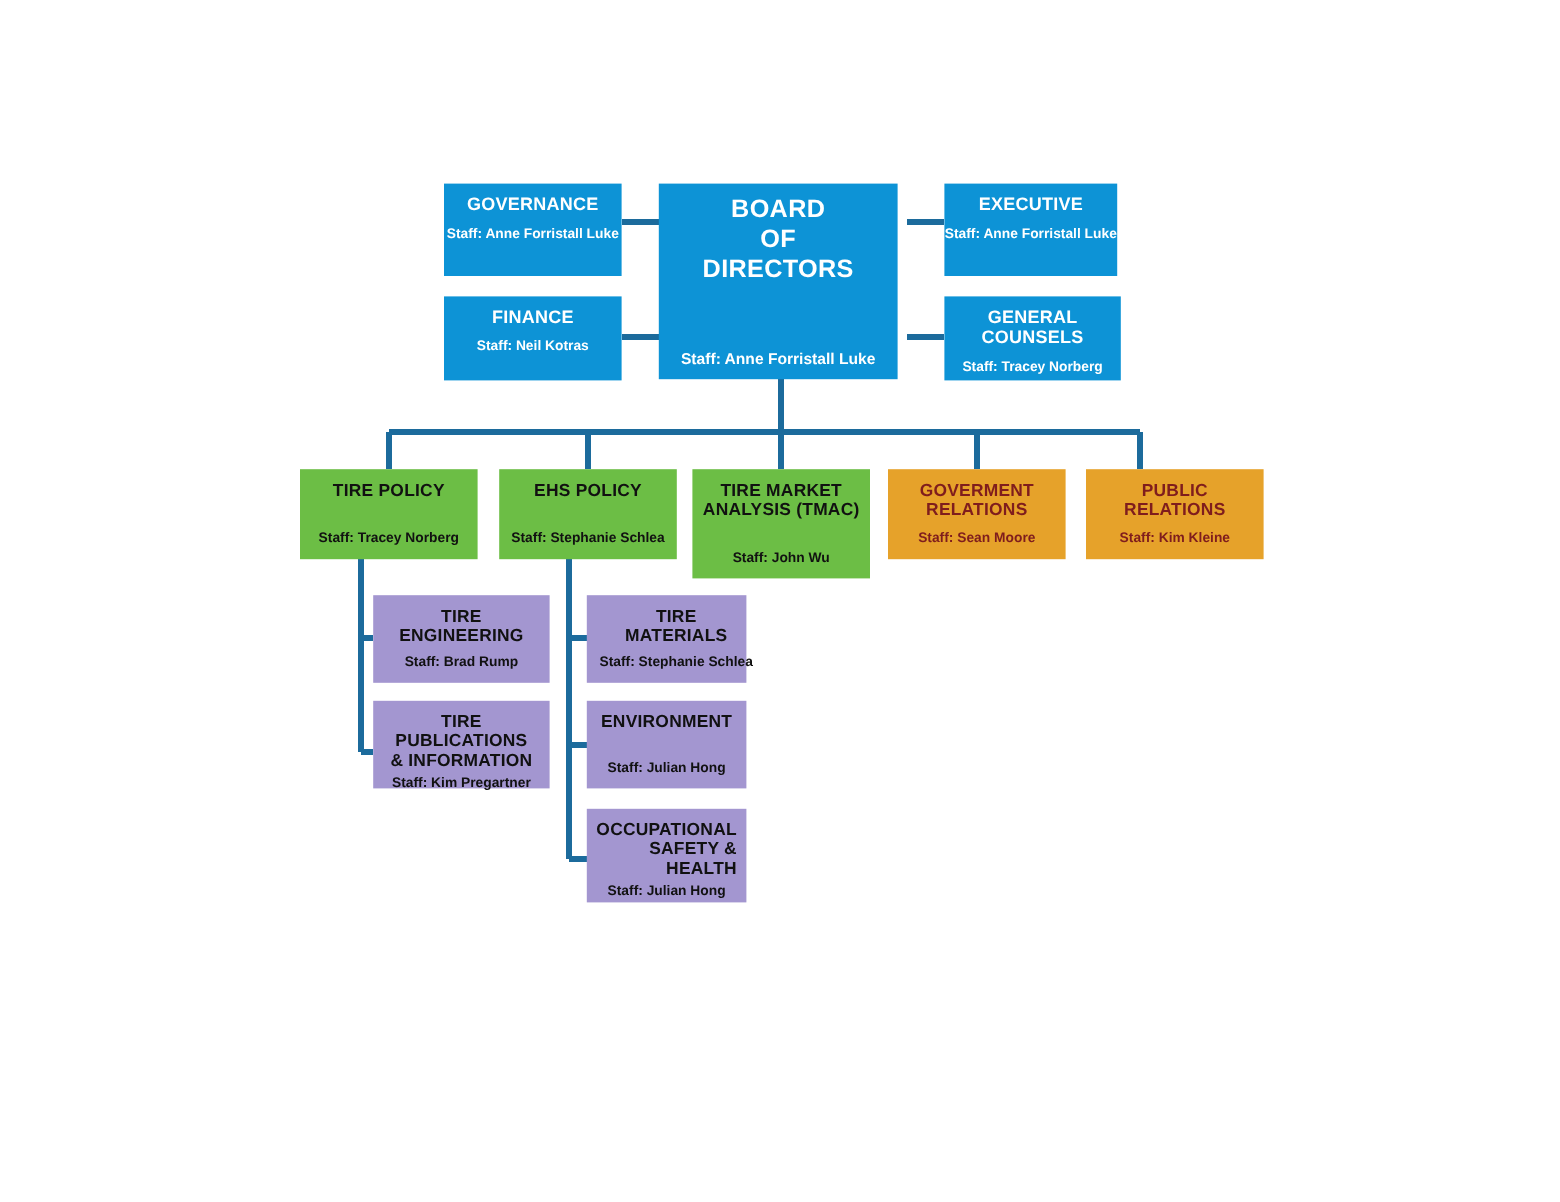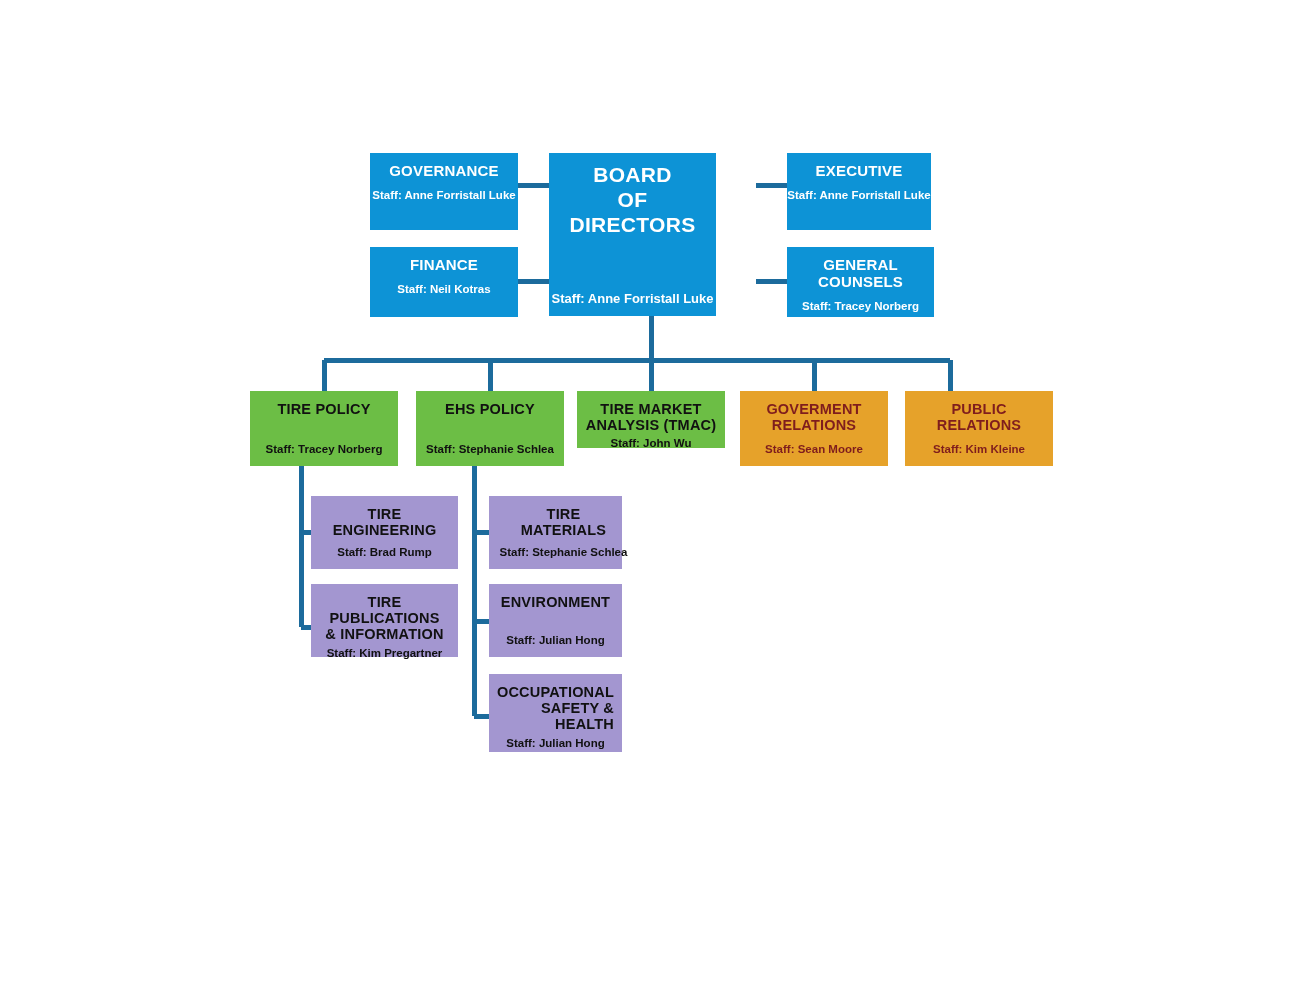--- a/index.html
+++ b/index.html
@@ -116,21 +116,21 @@
       <path d="M 301 532 L 311 532"></path>
       <path d="M 301 627 L 311 627"></path>
 
       <path d="M 474 466 L 474 716"></path>
       <path d="M 474 532 L 489 532"></path>
       <path d="M 474 621 L 489 621"></path>
       <path d="M 474 716 L 489 716"></path>
     </g>
   </svg>
 
-  <div class="node node-root" style="left:549px; top:153px; width:167px; height:163px;">
+  <div class="node node-root" style="left:549px; top:153px; width:199px; height:163px;">
     <div class="title">BOARD
 OF
 DIRECTORS</div>
     <div class="spacer"></div>
     <div class="staff">Staff: Anne Forristall Luke</div>
   </div>
 
   <div class="node lvl-blue" style="left:370px; top:153px; width:148px; height:77px;">
     <div class="title">GOVERNANCE</div>
     <div class="staff" style="margin-top:9px;">Staff: Anne Forristall Luke</div>
@@ -156,21 +156,21 @@
     <div class="spacer"></div>
     <div class="staff">Staff: Tracey Norberg</div>
   </div>
 
   <div class="node lvl-green" style="left:416px; top:391px; width:148px; height:75px;">
     <div class="title">EHS POLICY</div>
     <div class="spacer"></div>
     <div class="staff">Staff: Stephanie Schlea</div>
   </div>
 
-  <div class="node lvl-green" style="left:577px; top:391px; width:148px; height:57px;">
+  <div class="node lvl-green" style="left:577px; top:391px; width:148px; height:91px;">
     <div class="title">TIRE MARKET
 ANALYSIS (TMAC)</div>
     <div class="spacer"></div>
     <div class="staff">Staff: John Wu</div>
   </div>
 
   <div class="node lvl-orange" style="left:740px; top:391px; width:148px; height:75px;">
     <div class="title">GOVERMENT
 RELATIONS</div>
     <div class="spacer"></div>

